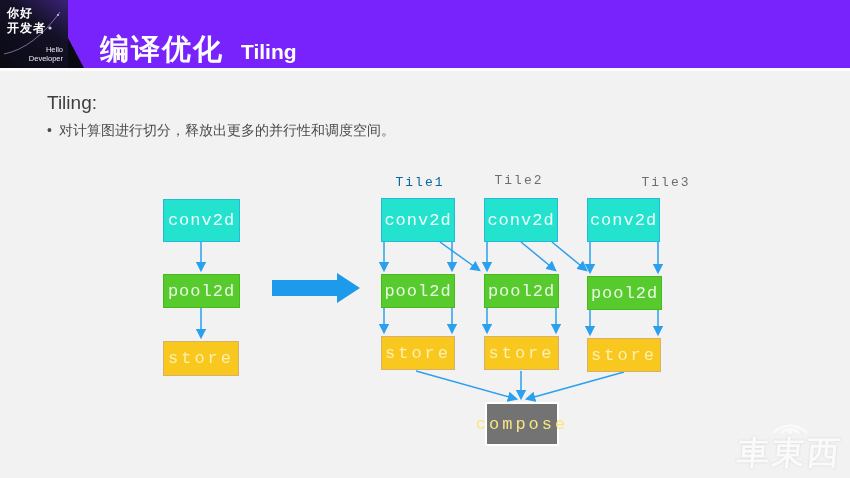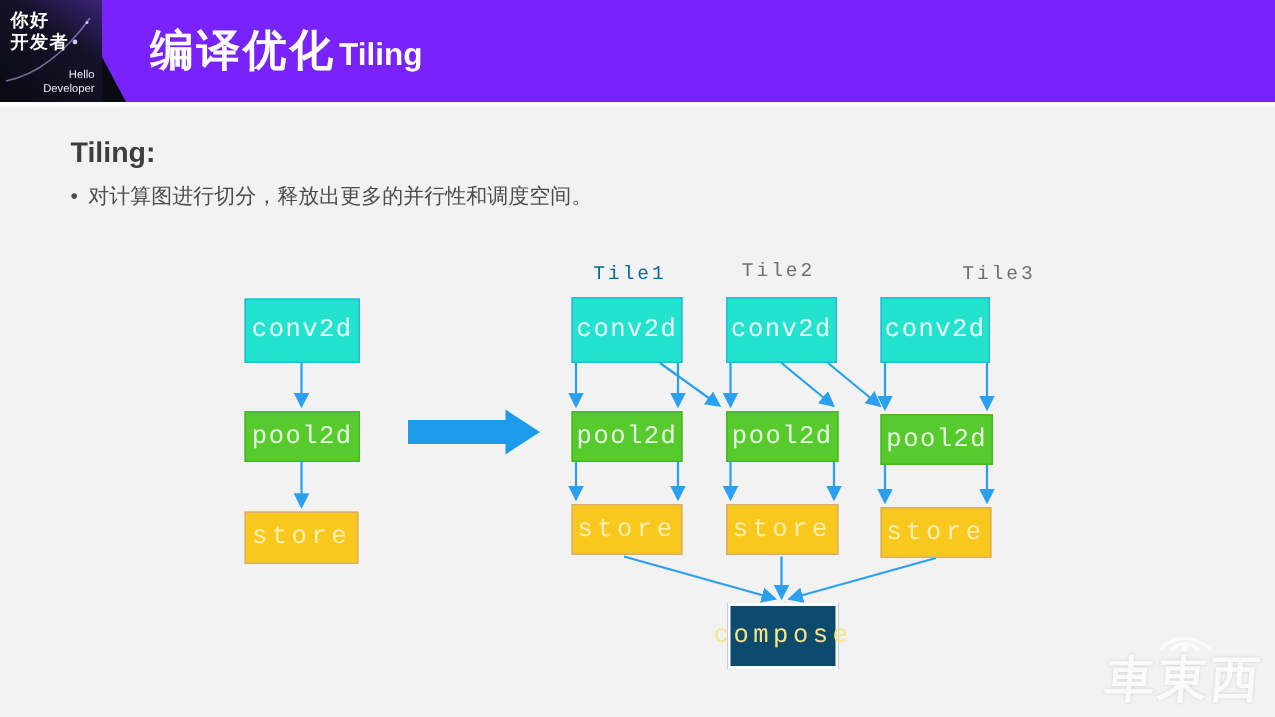--- a/index.html
+++ b/index.html
@@ -1,32 +1,32 @@
 <!DOCTYPE html>
 <html><head>
 <meta charset="utf-8">
 <style>
   html,body{margin:0;padding:0;background:#e6e6e6;}
   .slide{position:relative;width:850px;height:478px;background:#F2F2F2;overflow:hidden;
          font-family:"Liberation Sans",sans-serif;}
   
   .header{position:absolute;left:0;top:0;width:850px;height:68px;background:#7823FB;}
   .header-sep{position:absolute;left:0;top:68px;width:850px;height:3px;background:#FDFDFD;}
-  .title-group{position:absolute;left:100px;top:14px;display:flex;align-items:baseline;gap:2px;color:#FFFFFF;}
+  .title-group{position:absolute;left:100px;top:30px;display:flex;align-items:baseline;gap:17px;color:#FFFFFF;}
   .title-main{font-size:29px;font-weight:bold;margin:0;letter-spacing:2px;}
   .title-sub{font-size:21px;font-weight:600;}
   
   .logo{position:absolute;left:0;top:0;width:68px;height:68px;
         background:linear-gradient(215deg,#3A2377 0%,#141126 38%,#0A0A12 100%);color:#FFFFFF;}
   .logo-cn{position:absolute;left:7px;top:6px;font-size:12px;font-weight:bold;line-height:15px;letter-spacing:1px;}
   .logo-en{position:absolute;right:5px;bottom:5px;font-size:7.5px;line-height:9px;text-align:right;color:#EDEBFA;}
   .logo-curve{position:absolute;left:0;top:0;}
   .logo-fold{position:absolute;left:68px;top:38px;}
   
-  .heading{position:absolute;left:47px;top:92px;font-size:19px;font-weight:bold;color:#3E3E3E;}
+  .heading{position:absolute;left:47px;top:92px;font-size:19px;font-weight:normal;color:#3E3E3E;}
   .bullet{position:absolute;left:47px;top:122px;font-size:14px;color:#4C4C4C;display:flex;gap:7px;}
   
   #diagram{position:absolute;left:0;top:0;width:850px;height:478px;}
   #edge-layer{position:absolute;left:0;top:0;pointer-events:none;}
   .node{position:absolute;box-sizing:border-box;border-style:solid;border-width:1px;
         display:flex;align-items:center;justify-content:center;
         font-family:"Liberation Mono","DejaVu Sans Mono",monospace;font-size:17px;}
   .tile-label{position:absolute;transform:translateX(-50%);
         font-family:"Liberation Mono","DejaVu Sans Mono",monospace;
         font-size:13px;color:#6E6E6E;letter-spacing:2px;white-space:nowrap;}
@@ -108,21 +108,21 @@
         <div class="node" style="left: 163px; top: 341px; width: 76px; height: 35px; background: rgb(248, 200, 31); border-color: rgb(216, 176, 107); border-width: 1px; color: rgb(252, 239, 176); letter-spacing: 3px;">store</div>
         <div class="node" style="left: 381px; top: 198px; width: 74px; height: 44px; background: rgb(36, 227, 206); border-color: rgb(37, 184, 216); border-width: 1px; color: rgb(240, 255, 252); letter-spacing: 1px;">conv2d</div>
         <div class="node" style="left: 484px; top: 198px; width: 74px; height: 44px; background: rgb(36, 227, 206); border-color: rgb(37, 184, 216); border-width: 1px; color: rgb(240, 255, 252); letter-spacing: 1px;">conv2d</div>
         <div class="node" style="left: 587px; top: 198px; width: 73px; height: 44px; background: rgb(36, 227, 206); border-color: rgb(37, 184, 216); border-width: 1px; color: rgb(240, 255, 252); letter-spacing: 1px;">conv2d</div>
         <div class="node" style="left: 381px; top: 274px; width: 74px; height: 34px; background: rgb(87, 203, 46); border-color: rgb(73, 184, 31); border-width: 1px; color: rgb(234, 249, 228); letter-spacing: 1px;">pool2d</div>
         <div class="node" style="left: 484px; top: 274px; width: 75px; height: 34px; background: rgb(87, 203, 46); border-color: rgb(73, 184, 31); border-width: 1px; color: rgb(234, 249, 228); letter-spacing: 1px;">pool2d</div>
         <div class="node" style="left: 587px; top: 276px; width: 75px; height: 34px; background: rgb(87, 203, 46); border-color: rgb(73, 184, 31); border-width: 1px; color: rgb(234, 249, 228); letter-spacing: 1px;">pool2d</div>
         <div class="node" style="left: 381px; top: 336px; width: 74px; height: 34px; background: rgb(248, 200, 31); border-color: rgb(216, 176, 107); border-width: 1px; color: rgb(252, 239, 176); letter-spacing: 3px;">store</div>
         <div class="node" style="left: 484px; top: 336px; width: 75px; height: 34px; background: rgb(248, 200, 31); border-color: rgb(216, 176, 107); border-width: 1px; color: rgb(252, 239, 176); letter-spacing: 3px;">store</div>
         <div class="node" style="left: 587px; top: 338px; width: 74px; height: 34px; background: rgb(248, 200, 31); border-color: rgb(216, 176, 107); border-width: 1px; color: rgb(252, 239, 176); letter-spacing: 3px;">store</div>
-        <div class="node" style="left: 485px; top: 402px; width: 74px; height: 44px; background: #0c4a6e; border-color: rgb(255, 255, 255); border-width: 2px; color: rgb(248, 229, 132); letter-spacing: 3px;">compose</div>
+        <div class="node" style="left: 485px; top: 402px; width: 74px; height: 44px; background: #737373; border-color: rgb(255, 255, 255); border-width: 2px; color: rgb(248, 229, 132); letter-spacing: 3px;">compose</div>
         <div class="tile-label" style="left: 420px; top: 175px; color: #0369a1;">Tile1</div>
         <div class="tile-label" style="left: 519px; top: 173px; color: rgb(110, 110, 110);">Tile2</div>
         <div class="tile-label" style="left: 622px; top: 175px; color: rgb(110, 110, 110); margin-left: 44px;">Tile3</div>
       </div>
   </div>
 
   <div class="watermark">
     <svg class="watermark-arc" width="44" height="15" viewBox="0 0 44 15">
       <path d="M5,13 Q22,-2 39,13" stroke="#FBFBFC" stroke-width="2.2" fill="none"></path>
       <path d="M13,13 Q22,5 31,13" stroke="#FBFBFC" stroke-width="2.2" fill="none"></path>

